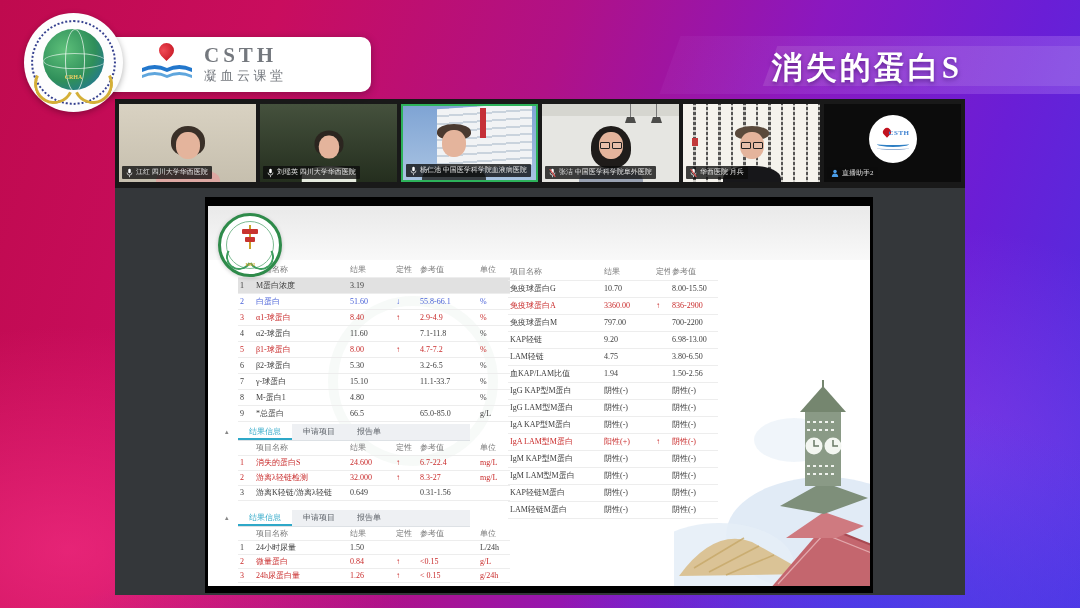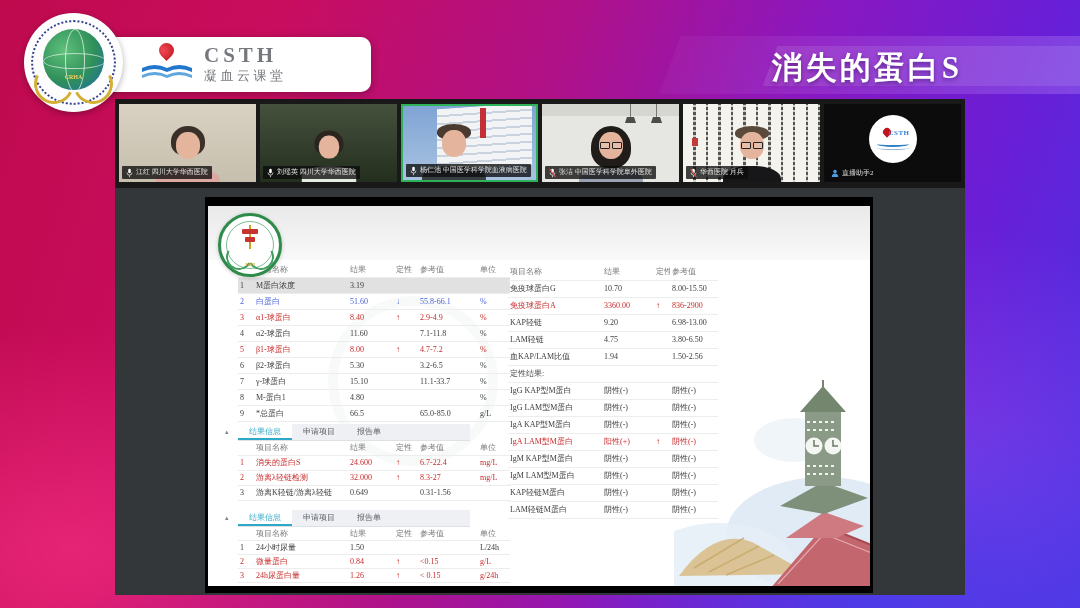--- a/index.html
+++ b/index.html
@@ -487,39 +487,42 @@
             <div class="tc"></div>
             <div class="tc">8.00-15.50</div>
           </div>
           <div class="trow red">
             <div class="tc">免疫球蛋白A</div>
             <div class="tc">3360.00</div>
             <div class="tc up">↑</div>
             <div class="tc">836-2900</div>
           </div>
           <div class="trow">
+            <div class="tc">免疫球蛋白M</div>
+            <div class="tc">797.00</div>
+            <div class="tc"></div>
+            <div class="tc">700-2200</div>
+          </div>
+          <div class="trow">
             <div class="tc">KAP轻链</div>
             <div class="tc">9.20</div>
             <div class="tc"></div>
             <div class="tc">6.98-13.00</div>
           </div>
           <div class="trow">
             <div class="tc">LAM轻链</div>
             <div class="tc">4.75</div>
             <div class="tc"></div>
             <div class="tc">3.80-6.50</div>
           </div>
           <div class="trow">
             <div class="tc">血KAP/LAM比值</div>
             <div class="tc">1.94</div>
             <div class="tc"></div>
             <div class="tc">1.50-2.56</div>
-          </div>
-          <div class="trow">
-            <div class="tc section">定性结果:</div>
           </div>
           <div class="trow">
             <div class="tc">IgG KAP型M蛋白</div>
             <div class="tc">阴性(-)</div>
             <div class="tc"></div>
             <div class="tc">阴性(-)</div>
           </div>
           <div class="trow">
             <div class="tc">IgG LAM型M蛋白</div>
             <div class="tc">阴性(-)</div>

